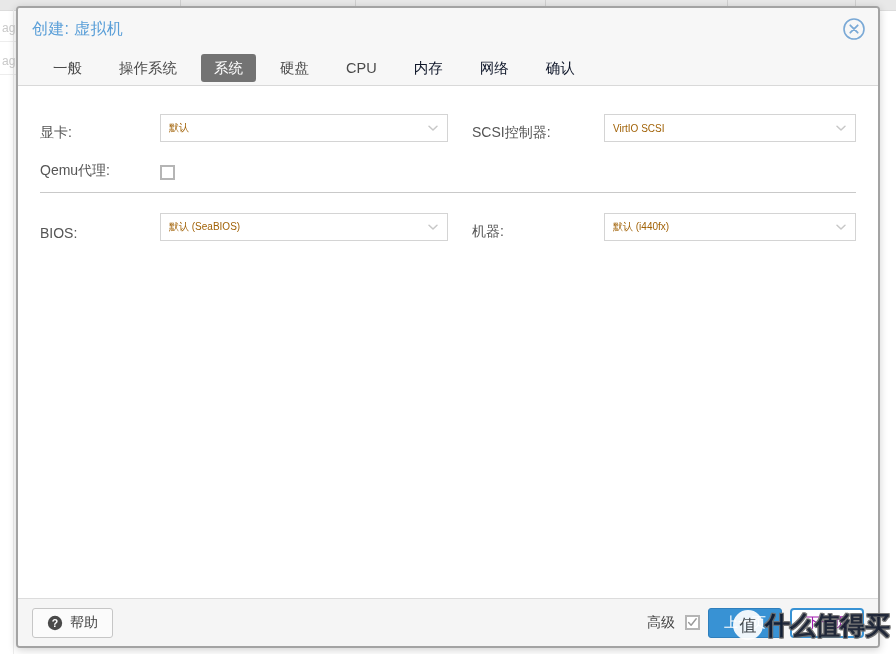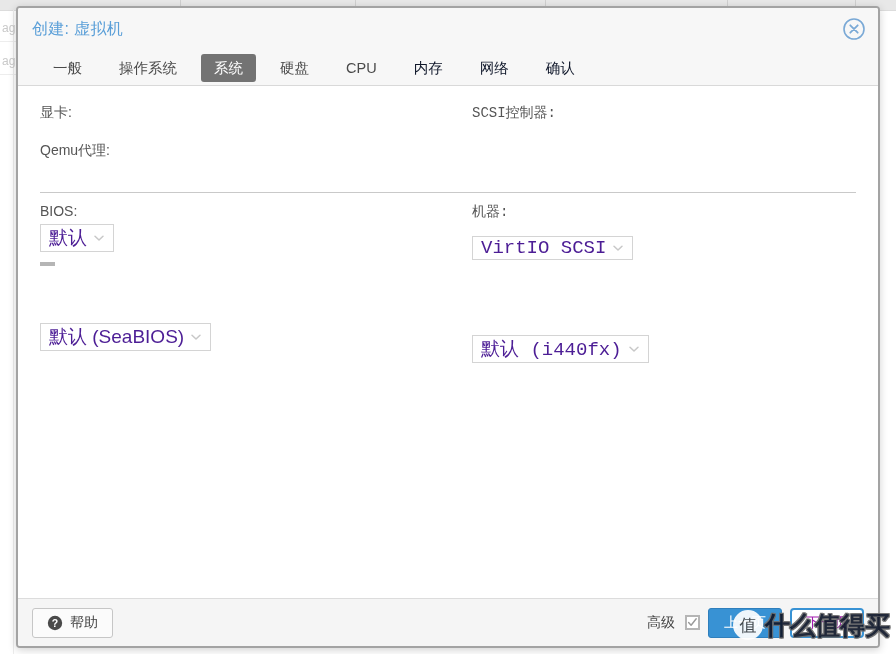--- a/index.html
+++ b/index.html
@@ -144,27 +144,25 @@
   .form-grid {
     display: flex;
     width: 100%;
   }
   .form-col {
     width: 50%;
     box-sizing: border-box;
   }
   .form-col.right {
     padding-left: 24px;
-    font-family: Liberation Mono, monospace;
   }
   .field-row {
     display: flex;
-    align-items: flex-start;
+    align-items: flex-end;
     height: 38px;
-    flex-direction: column;
   }
   .field-label {
     font-size: 14px;
     color: #555555;
     width: 120px;
     flex: 0 0 120px;
     white-space: nowrap;
   }
   .field-label.wide {
     width: 132px;
@@ -176,22 +174,22 @@
     height: 28px;
     border: 1px solid #d4d4d4;
     background: #ffffff;
     box-sizing: border-box;
     display: flex;
     align-items: center;
     padding: 0 26px 0 8px;
     cursor: pointer;
   }
   .combo-value {
-    font-size: 19px;
-    color: #4c1d95;
+    font-size: 10px;
+    color: #a16207;
     white-space: nowrap;
     overflow: hidden;
     text-overflow: ellipsis;
   }
   .chevron {
     position: absolute;
     right: 7px;
     top: 50%;
     transform: translateY(-50%);
     width: 14px;

